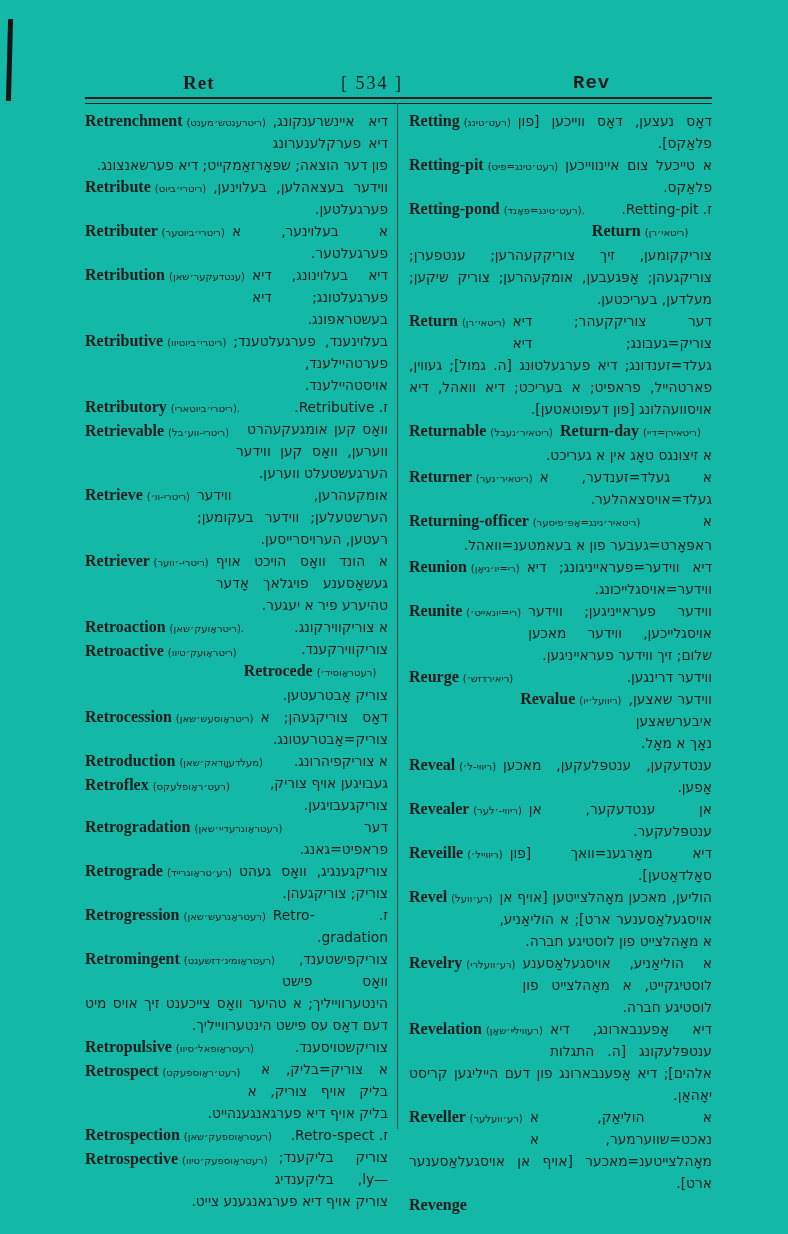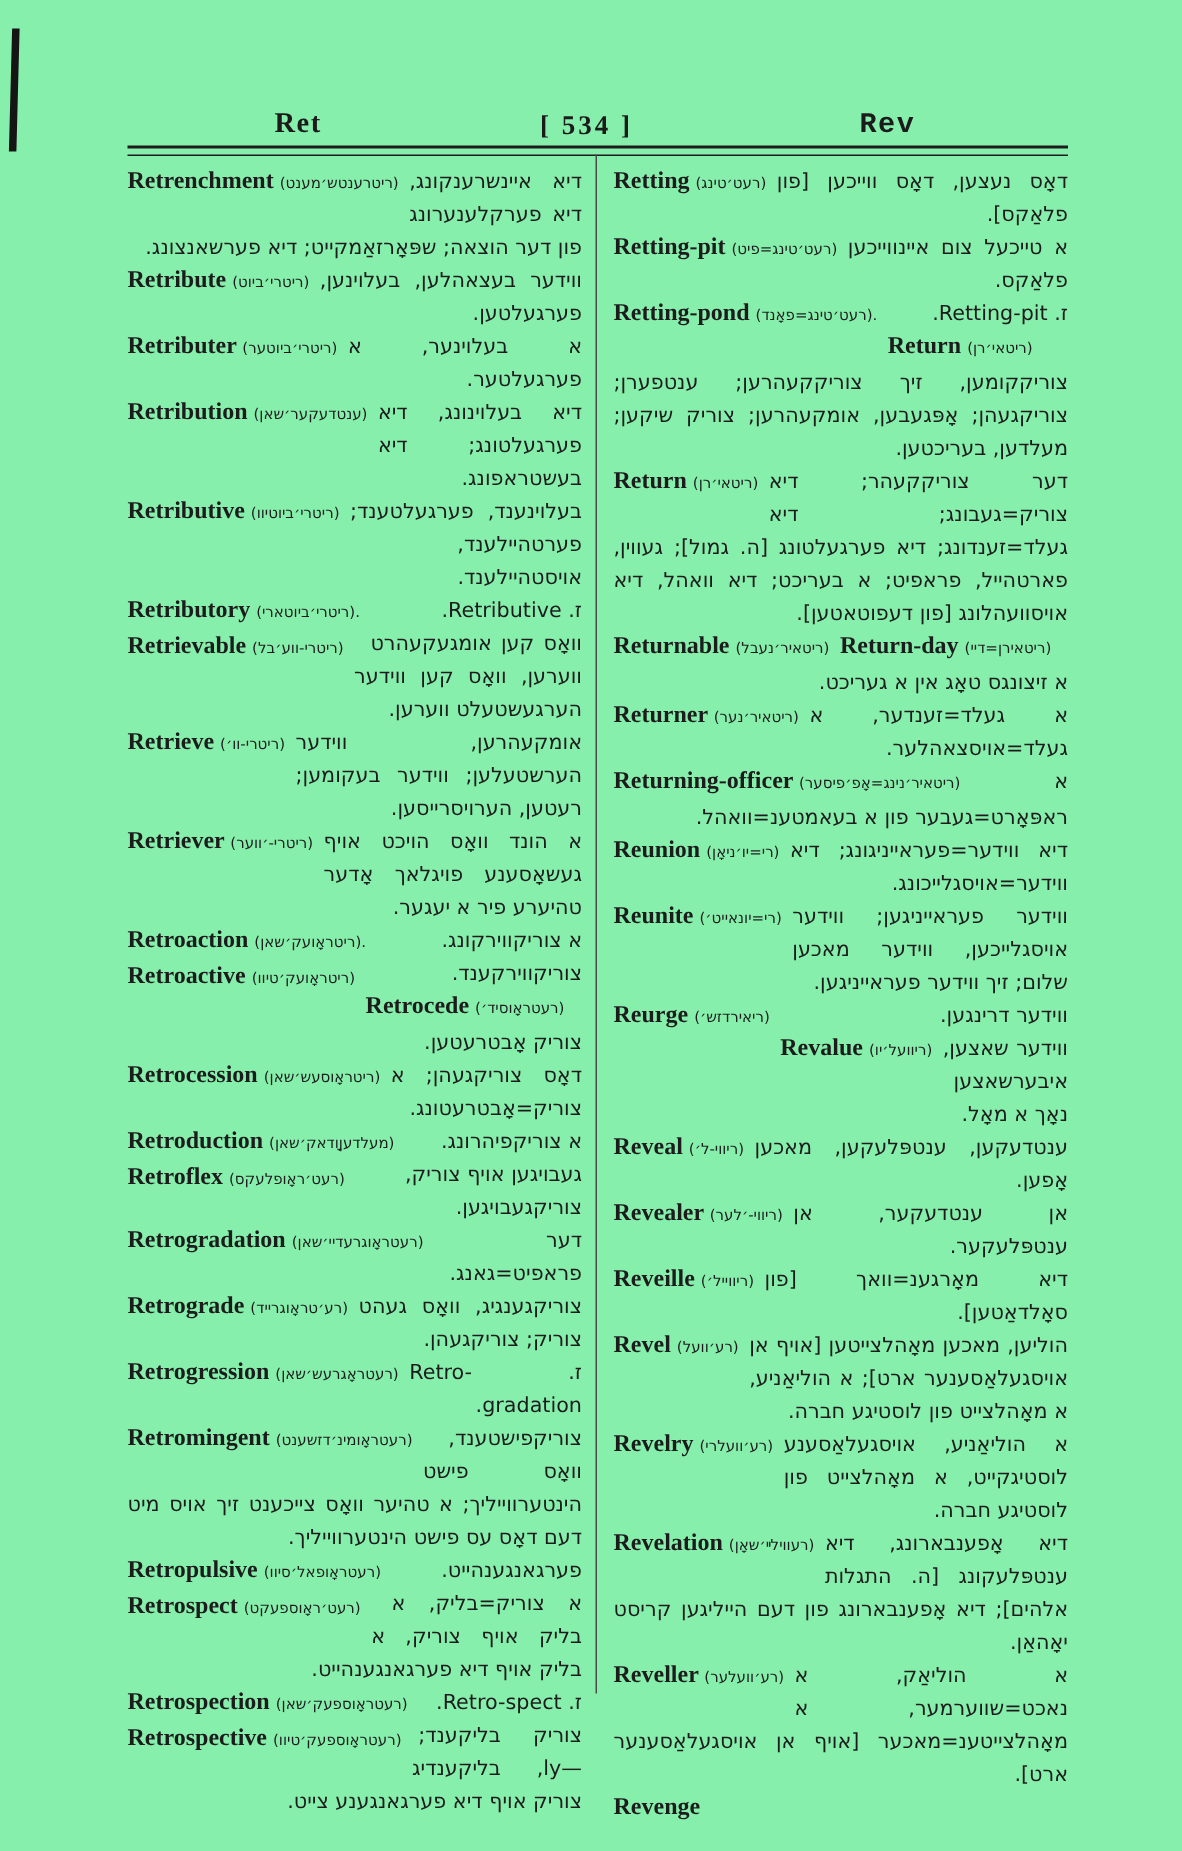--- a/index.html
+++ b/index.html
@@ -1,39 +1,39 @@
 <!DOCTYPE html>
 <html><head>
 <meta charset="utf-8">
 <style>
   html, body { margin: 0; padding: 0; background: #e9e7e2; }
   .page {
     position: relative;
     width: 788px; height: 1234px;
     margin: 0 auto;
-    background: #86efac;
+    background: #14b8a6;
     overflow: hidden;
     color: #1b1b1b;
   }
   .scan-mark {
     position: absolute; left: 7px; top: 19px;
     width: 5px; height: 82px;
     background: #151515; transform: rotate(1.5deg);
   }
   .header-word {
     position: absolute; top: 72px;
     font-family: "Liberation Serif", serif;
     font-weight: 700; font-size: 19px; letter-spacing: 1px;
   }
   #hdr-left  { left: 183px; }
   #hdr-right { left: 573px; font-family: Liberation Mono, monospace; }
   .page-number {
     position: absolute; top: 73px; left: 341px;
     font-family: "Liberation Serif", serif;
-    font-weight: 700; font-size: 18px; letter-spacing: 2px; margin-left: 19px;
+    font-weight: 400; font-size: 18px; letter-spacing: 2px;
   }
   .header-rule {
     position: absolute; top: 97px; left: 85px; width: 627px; height: 4px;
     border-top: 2px solid #1d1d1d;
     border-bottom: 1px solid #1d1d1d;
   }
   .column-divider {
     position: absolute; top: 103px; left: 397px;
     width: 1px; height: 1026px;
     background: #4a4a4a;
@@ -97,21 +97,21 @@
         <div class="entry"><span class="hw">Retroaction <span class="pron">(ריטראָועק׳שאן).</span></span><span class="def">א צוריקווירקונג.</span></div>
         <div class="entry"><span class="hw">Retroactive <span class="pron">(ריטראָועק׳טיוו)</span></span><span class="def">צוריקווירקענד.</span></div>
         <div class="entry"><span class="hw">Retrocede <span class="pron">(רעטראָוסיד׳)</span></span><span class="def">צוריק אָבטרעטען.</span></div>
         <div class="entry"><span class="hw">Retrocession <span class="pron">(ריטראָוסעש׳שאן)</span></span><span class="def">דאָס צוריקגעהן; א צוריק=אָבטרעטונג.</span></div>
         <div class="entry"><span class="hw">Retroduction <span class="pron">(מעלדעןָודאק׳שאן)</span></span><span class="def">א צוריקפיהרונג.</span></div>
         <div class="entry"><span class="hw">Retroflex <span class="pron">(רעט׳ראָופלעקס)</span></span><span class="def">געבויגען אויף צוריק, צוריקגעבויגען.</span></div>
         <div class="entry"><span class="hw">Retrogradation <span class="pron">(רעטראָוגרעדיי׳שאן)</span></span><span class="def">דער פראפיט=גאנג.</span></div>
         <div class="entry"><span class="hw">Retrograde <span class="pron">(רע׳טראָוגרייד)</span></span><span class="def">צוריקגענגיג, וואָס געהט צוריק; צוריקגעהן.</span></div>
         <div class="entry"><span class="hw">Retrogression <span class="pron">(רעטראָגרעש׳שאן)</span></span><span class="def">ז. Retro-gradation.</span></div>
         <div class="entry"><span class="hw">Retromingent <span class="pron">(רעטראָומינ׳דזשענט)</span></span><span class="def">צוריקפישטענד, וואָס פישט הינטערווייליך; א טהיער וואָס צייכענט זיך אויס מיט דעם דאָס עס פישט הינטערווייליך.</span></div>
-        <div class="entry"><span class="hw">Retropulsive <span class="pron">(רעטראָופאל׳סיוו)</span></span><span class="def">פערגאנגענהייט.</span></div>
+        <div class="entry"><span class="hw">Retropulsive <span class="pron">(רעטראָופאל׳סיוו)</span></span><span class="def">צוריקשטויסענד.</span></div>
         <div class="entry"><span class="hw">Retrospect <span class="pron">(רעט׳ראָוספעקט)</span></span><span class="def">א צוריק=בליק, א בליק אויף צוריק, א בליק אויף דיא פערגאנגענהייט.</span></div>
         <div class="entry"><span class="hw">Retrospection <span class="pron">(רעטראָוספעק׳שאן)</span></span><span class="def">ז. Retro-spect.</span></div>
         <div class="entry"><span class="hw">Retrospective <span class="pron">(רעטראָוספעק׳טיוו)</span></span><span class="def">צוריק בליקענד; —ly, בליקענדיג צוריק אויף דיא פערגאנגענע צייט.</span></div>
       </div>
     <div class="col" id="col-right">
         <div class="entry"><span class="hw">Retting <span class="pron">(רעט׳טינג)</span></span><span class="def">דאָס נעצען, דאָס ווייכען [פון פלאַקס].</span></div>
         <div class="entry"><span class="hw">Retting-pit <span class="pron">(רעט׳טינג=פיט)</span></span><span class="def">א טייכעל צום איינווייכען פלאַקס.</span></div>
         <div class="entry"><span class="hw">Retting-pond <span class="pron">(רעט׳טינג=פאָנד).</span></span><span class="def">ז. Retting-pit.</span></div>
         <div class="entry"><span class="hw">Return <span class="pron">(ריטאי׳רן)</span></span><span class="def">צוריקקומען, זיך צוריקקעהרען; ענטפערן; צוריקגעהן; אָפּגעבען, אומקעהרען; צוריק שיקען; מעלדען, בעריכטען.</span></div>
         <div class="entry"><span class="hw">Return <span class="pron">(ריטאי׳רן)</span></span><span class="def">דער צוריקקעהר; דיא צוריק=געבונג; דיא געלד=זענדונג; דיא פערגעלטונג [ה. גמול]; געווין, פארטהייל, פראפיט; א בעריכט; דיא וואהל, דיא אויסוועהלונג [פון דעפוטאטען].</span></div>

